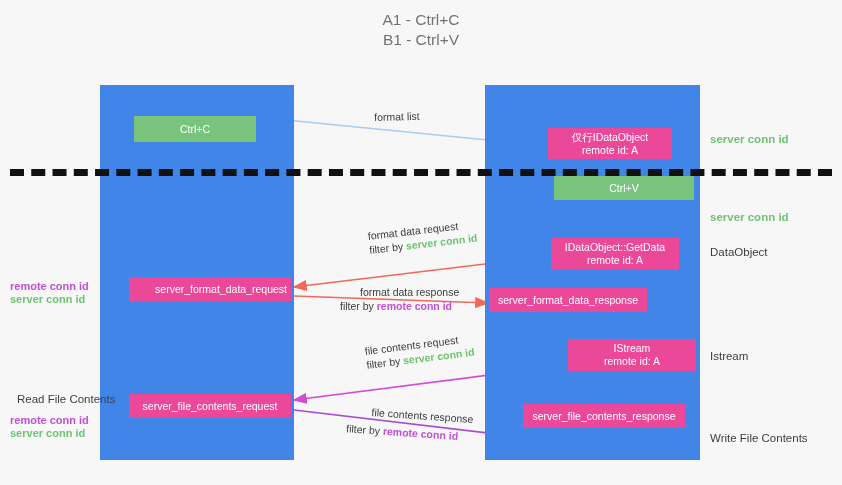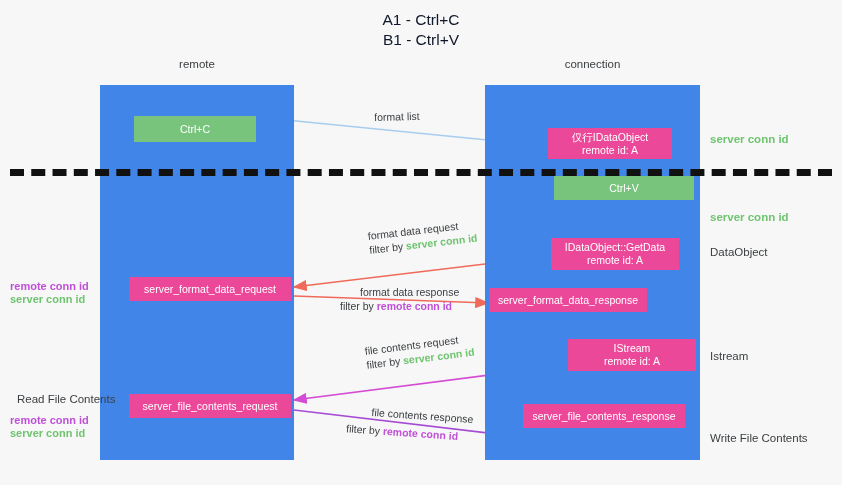--- a/index.html
+++ b/index.html
@@ -23,21 +23,21 @@
   }
   .abs { position: absolute; }
 
   
   #title {
     left: 0; top: 10px;
     width: 842px;
     text-align: center;
     font-size: 15.5px;
     line-height: 20px;
-    color: #0f172a;
+    color: #737373;
     white-space: pre-line;
   }
 
   
   .lane-header {
     text-align: center;
     font-size: 11.5px;
     line-height: 13px;
     color: #3c4043;
   }
@@ -135,24 +135,22 @@
 
   <line x1="568" y1="365" x2="294" y2="400" stroke="#d44bd4" stroke-width="1.6" marker-end="url(#ah-magenta)"></line>
 
   <line x1="294" y1="410" x2="522" y2="437" stroke="#a64bd4" stroke-width="1.6" marker-end="url(#ah-purple)"></line>
 </svg>
 
 <div class="abs" id="title">A1 - Ctrl+C
 B1 - Ctrl+V</div>
 
 <div class="abs lane-header" style="left:100px; top:58px; width:194px;">
-  <span class="lane-sub">remote</span>
 </div>
 <div class="abs lane-header" style="left:485px; top:58px; width:215px;">
-  <span class="lane-sub">connection</span>
 </div>
 
 <div class="abs lane" id="lane-a"></div>
 <div class="abs lane" id="lane-b"></div>
 
 <div class="abs" id="divider"></div>
 
 <div class="abs node green" style="left:134px; top:104px; width:122px; height:26px;">
   <span>Ctrl+C</span>
 </div>
@@ -169,21 +167,21 @@
 <div class="abs node orange" style="left:551px; top:238px; width:128px; height:32px;">
   <span>IDataObject::GetData</span>
   <span class="l2">remote id: A</span>
 </div>
 
 <div class="abs node orange" style="left:568px; top:339px; width:128px; height:32px;">
   <span>IStream</span>
   <span class="l2">remote id: A</span>
 </div>
 
-<div class="abs node orange" style="left:129px; top:277px; width:162px; height:24px;">
+<div class="abs node orange" style="left:129px; top:277px; width:162px; height:24px;align-items:flex-end;">
   <span>server_format_data_request</span>
 </div>
 
 <div class="abs node orange" style="left:489px; top:288px; width:158px; height:24px;">
   <span>server_format_data_response</span>
 </div>
 
 <div class="abs node orange" style="left:129px; top:394px; width:162px; height:24px;">
   <span>server_file_contents_request</span>
 </div>

